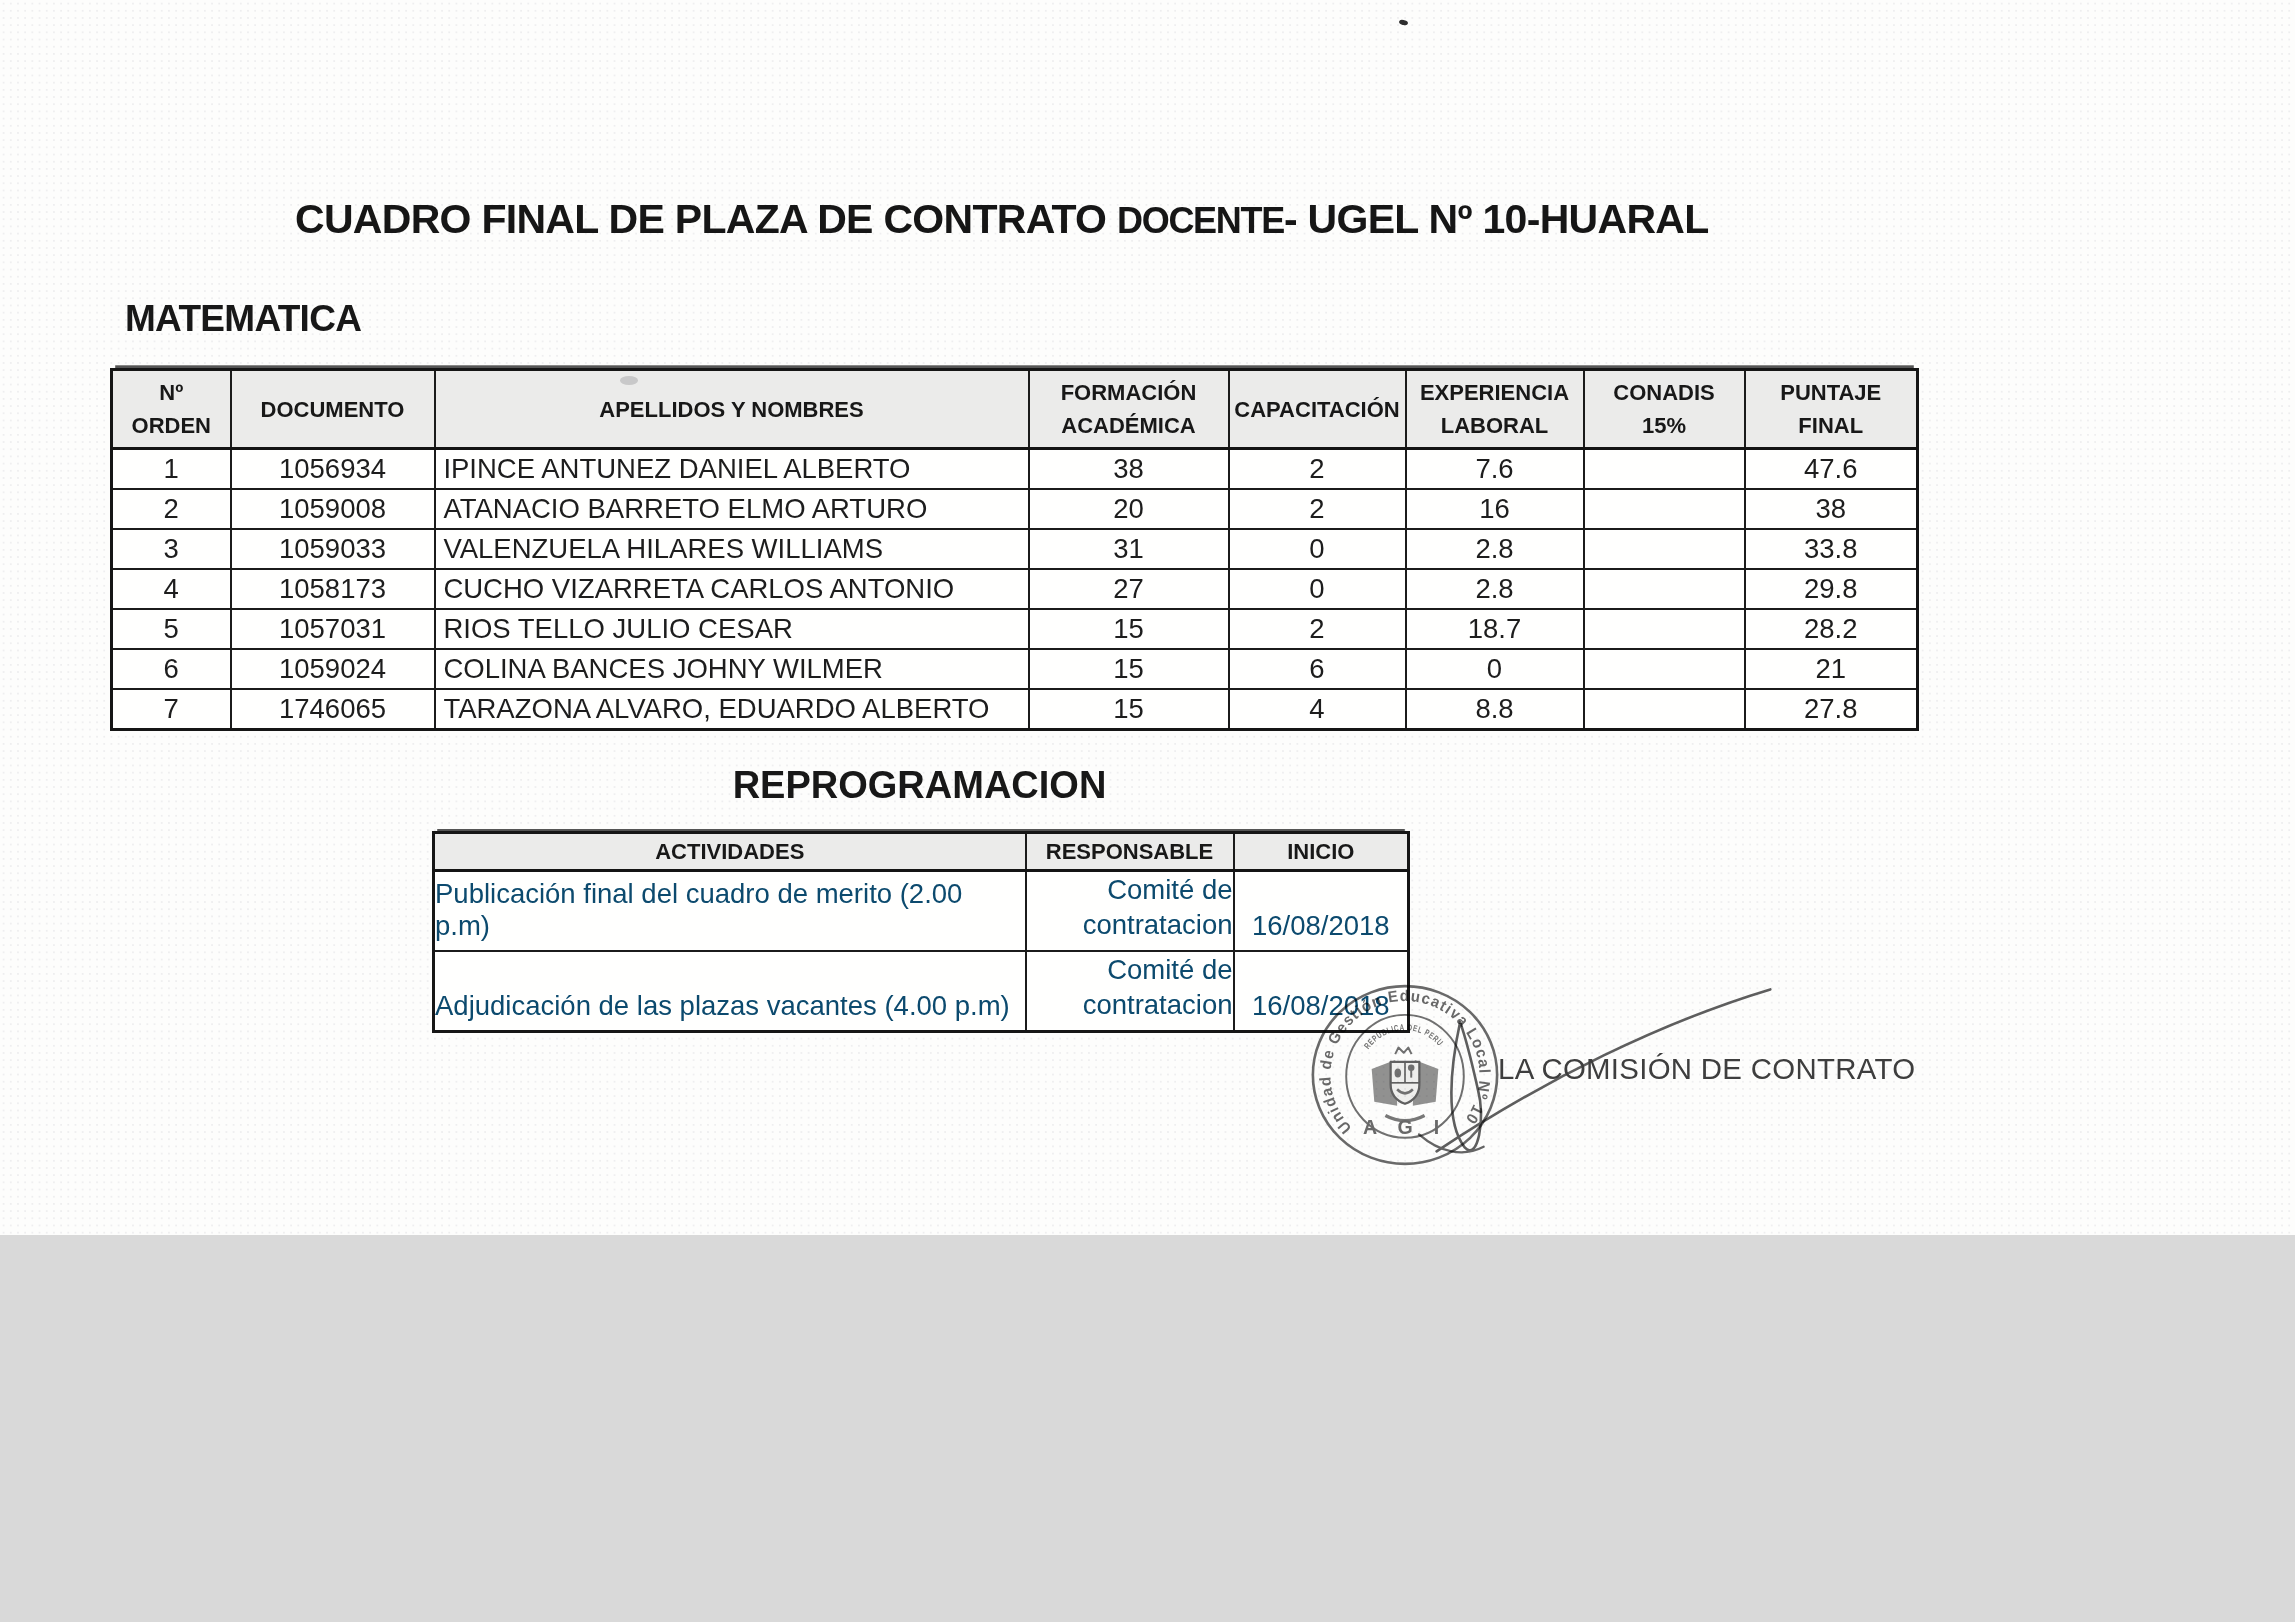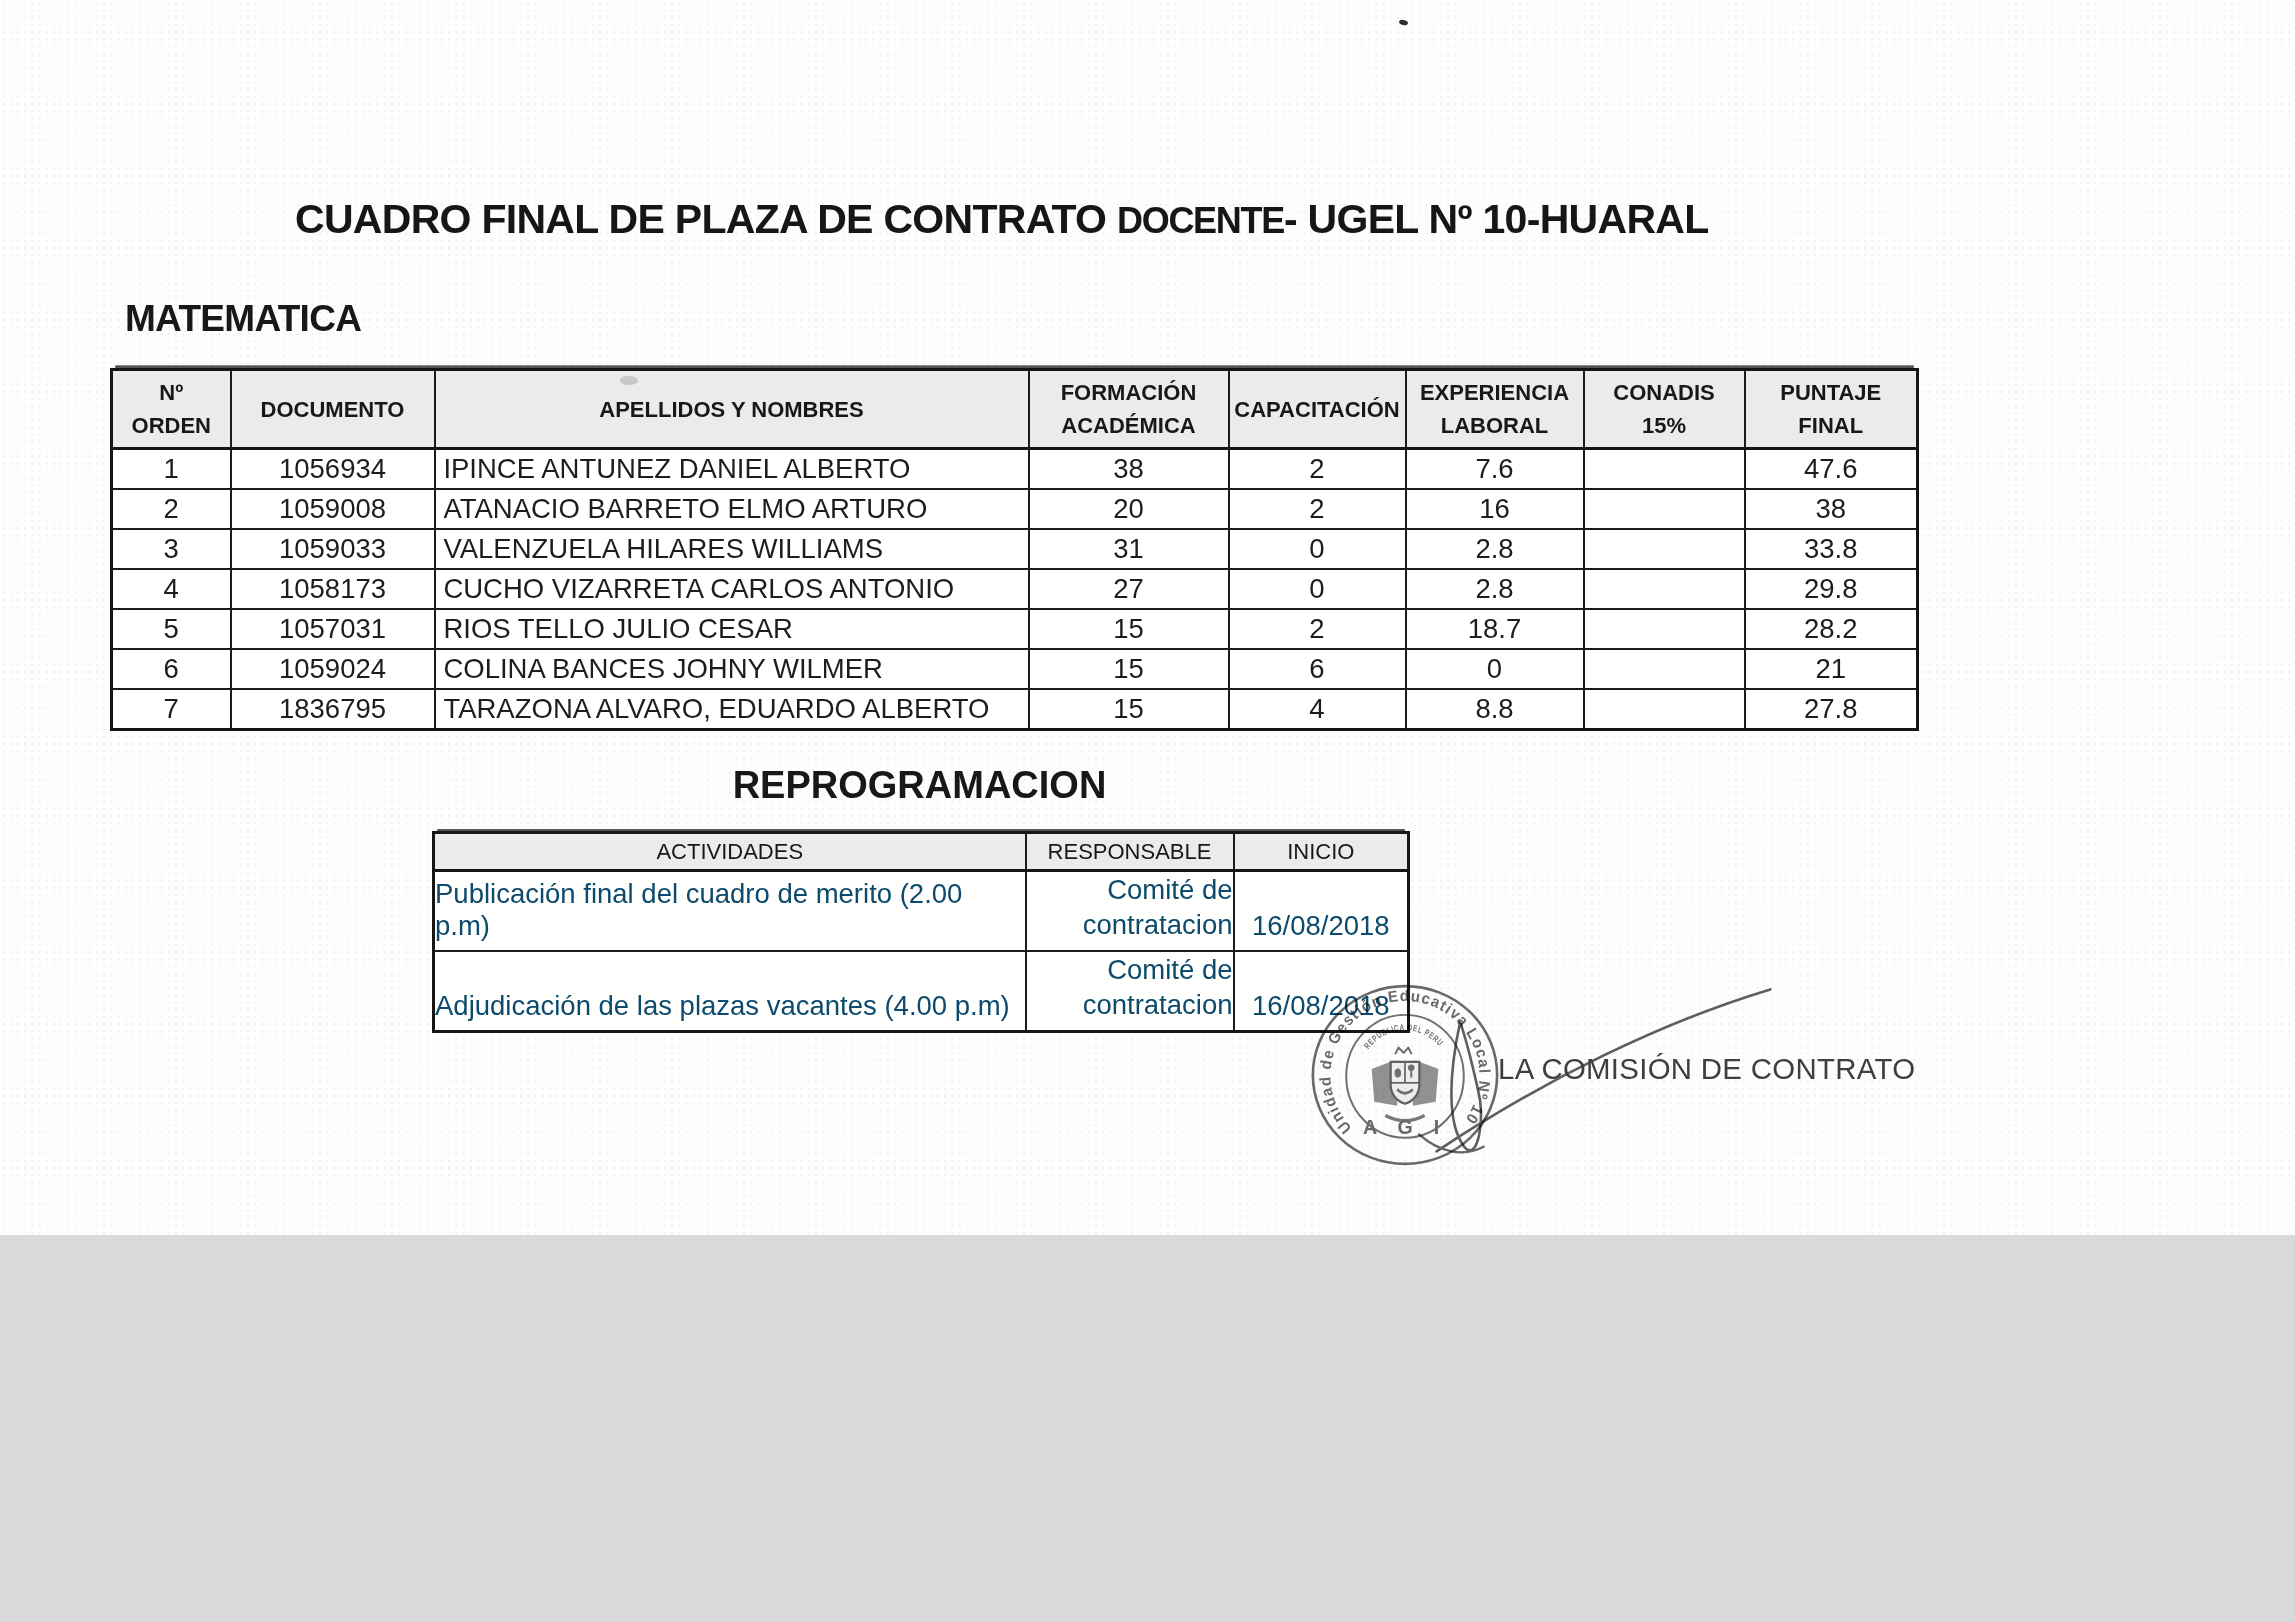--- a/index.html
+++ b/index.html
@@ -50,21 +50,21 @@
     position:absolute;left:432px;top:764px;width:975px;
     text-align:center;font-size:38px;font-weight:bold;letter-spacing:0;color:#181818;
   }
   .reprog-wrap{position:absolute;left:432px;top:831px;}
   table.reprog{
     border-collapse:collapse;table-layout:fixed;width:975px;
     border:3.3px solid #161616;background:#fffffe;
     box-shadow:0 -7.2px 0 -5.2px #555;
   }
   table.reprog th{
-    background:#ebebea;font-size:22px;font-weight:normal;text-align:center;
+    background:#ebebea;font-size:22px;font-weight:bold;text-align:center;
     border:2px solid #1b1b1b;border-bottom:3.9px solid #141414;
     height:35px;padding:0;color:#181818;
   }
   table.reprog td{
     font-size:27.5px;border:2px solid #1b1b1b;vertical-align:bottom;
     height:69px;padding:0 0 7.9px 0;color:#0c4a6e;
   }
   td.activity{text-align:left;padding-left:5.2px;}
   td.responsible{
     text-align:right;vertical-align:top;white-space:pre-line;
@@ -178,21 +178,21 @@
         <td>1059024</td>
         <td class="name">COLINA BANCES JOHNY WILMER</td>
         <td>15</td>
         <td>6</td>
         <td>0</td>
         <td></td>
         <td>21</td>
       </tr>
       <tr>
         <td>7</td>
-        <td>1836795</td>
+        <td>1746065</td>
         <td class="name">TARAZONA ALVARO, EDUARDO ALBERTO</td>
         <td>15</td>
         <td>4</td>
         <td>8.8</td>
         <td></td>
         <td>27.8</td>
       </tr>
     </tbody>
       </table>
   </div>

